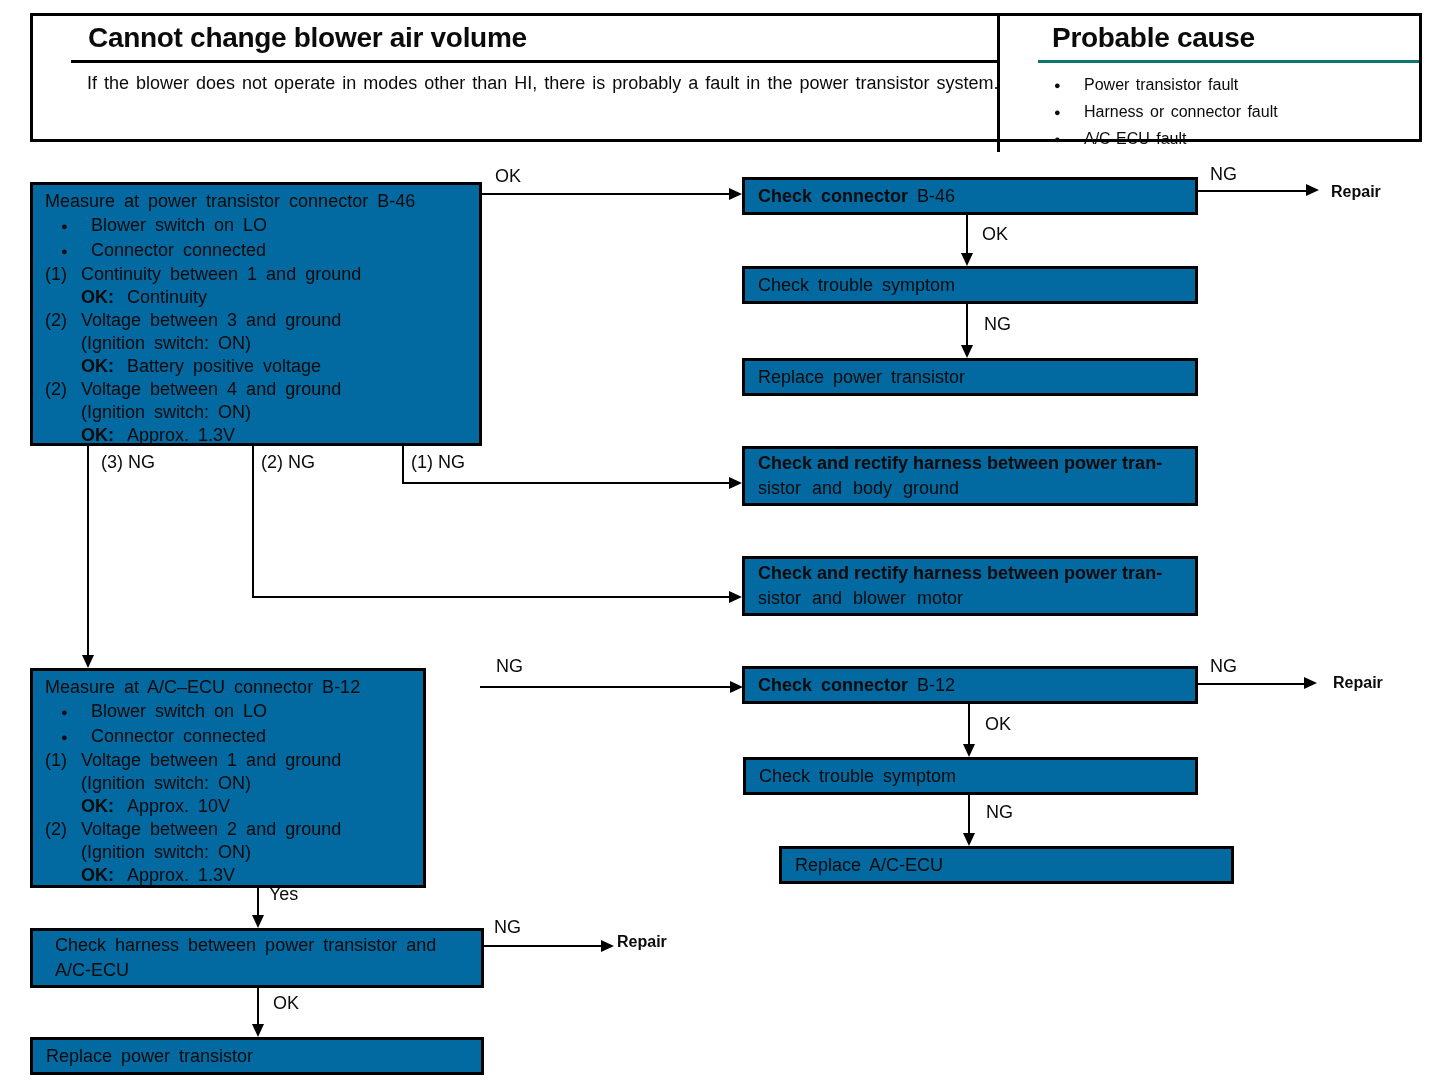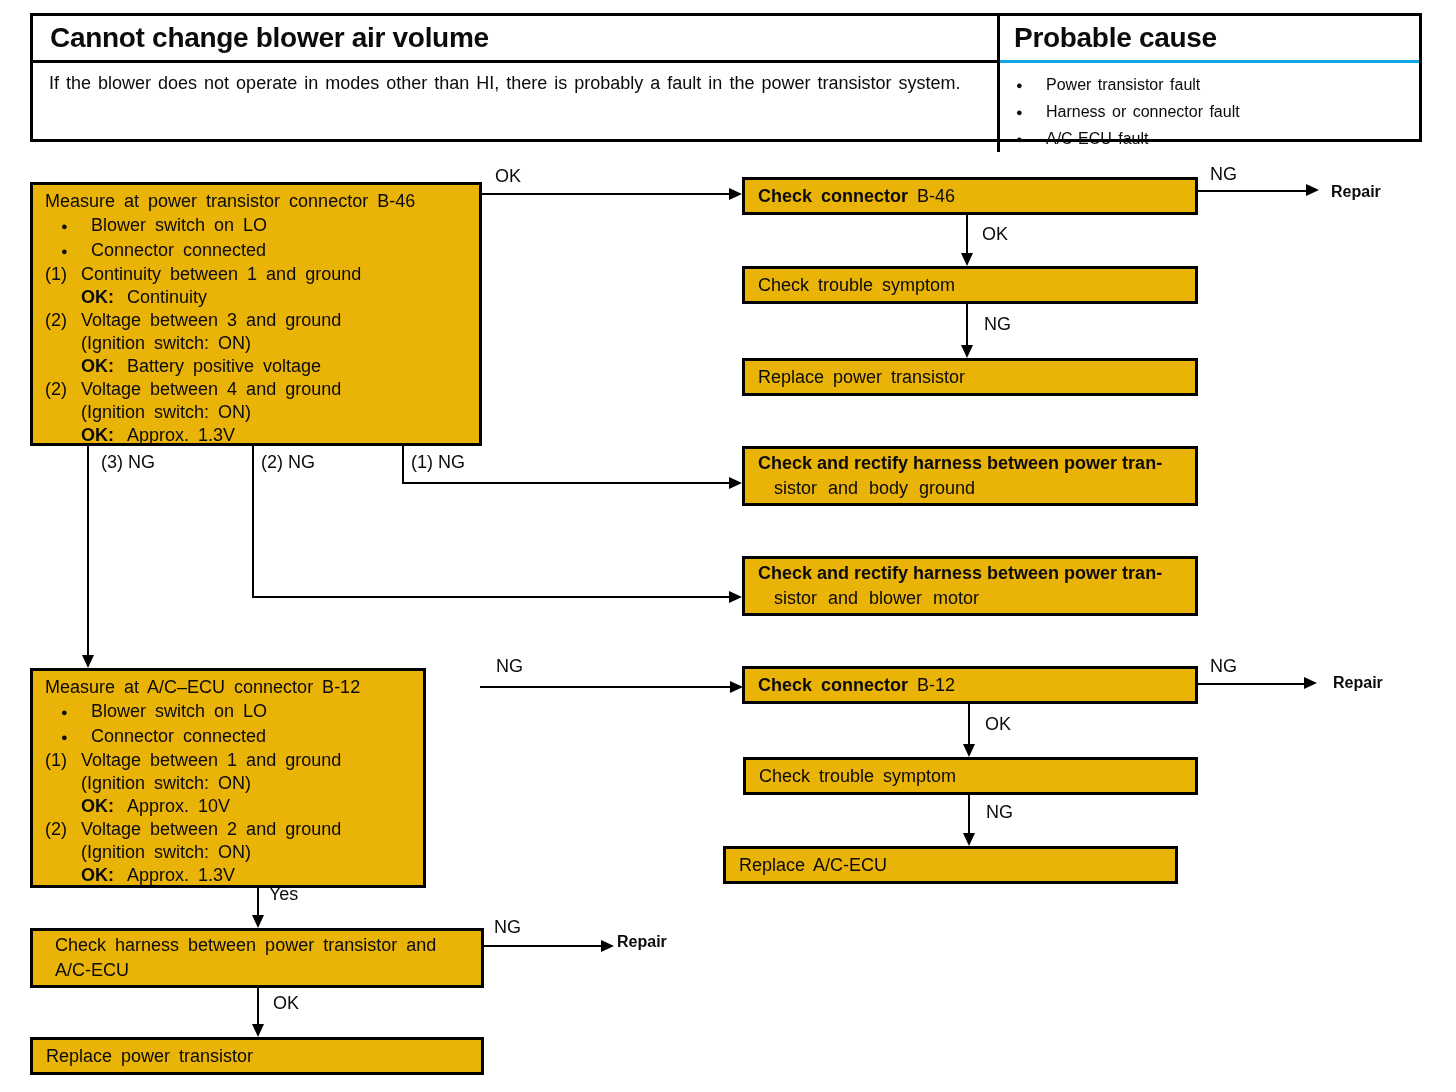--- a/index.html
+++ b/index.html
@@ -6,36 +6,36 @@
   #page {
     position:relative; width:1456px; height:1092px; background:#fff;
     font-family:"Liberation Sans", sans-serif; color:#0b0b0b; overflow:hidden;
   }
   
   .htable {
     position:absolute; left:30px; top:13px; width:1392px; height:129px;
     border:3px solid #000; box-sizing:border-box; background:#fff;
     display:grid; grid-template-columns:967px 1fr; grid-template-rows:47px 1fr;
   }
-  .hcell { box-sizing:border-box; }
+  .hcell { box-sizing:border-box;margin-left:38px; }
   .hc1 { border-right:3px solid #000; border-bottom:3px solid #000; display:flex; align-items:center; padding-left:17px; }
-  .hc2 { border-bottom:3px solid #0ea5e9; display:flex; align-items:center; padding-left:14px; }
+  .hc2 { border-bottom:3px solid #0f766e; display:flex; align-items:center; padding-left:14px; }
   .hc3 { border-right:3px solid #000; padding:8px 16px 0 16px; font-size:18px; line-height:24px; }
   .hc4 { padding:8px 0 0 16px; font-size:16px; }
   .htitle { font-size:28px; font-weight:bold; letter-spacing:-0.3px; }
   .desc { width:935px; word-spacing:2px; }
   .cause-row { display:flex; align-items:center; line-height:25px; word-spacing:2px; }
   
-  .box { position:absolute; box-sizing:border-box; border:3px solid #000; background:#eab308; font-size:18px; }
+  .box { position:absolute; box-sizing:border-box; border:3px solid #000; background:#0369a1; font-size:18px; }
   .action { display:flex; align-items:center; padding:16px 13px; word-spacing:4px; white-space:nowrap; }
   .action2 { display:flex; flex-direction:column; justify-content:center; align-items:flex-start; padding:0 13px; line-height:25px; white-space:nowrap; }
   .cc-bold { font-weight:bold; }
   .cc-id { margin-left:9px; }
   .tight { word-spacing:0;font-weight:bold; }
-  .wide { word-spacing:6px;margin-left:16px; }
+  .wide { word-spacing:6px; }
   .mid  { word-spacing:4px;margin-left:9px; }
   
   .mbox { padding:5px 10px 0 12px; }
   .mline { display:flex; line-height:23px; white-space:nowrap; word-spacing:4px; }
   .bul { padding-left:16px; align-items:center; }
   .dot { width:30px; flex:none; }
   .dot::before { content:"●"; font-size:11px; }
   .mnum { width:36px; flex:none; }
   .ind { margin-left:36px; }
   .okl { font-weight:bold; margin-right:13px; }
@@ -161,21 +161,21 @@
       <span class="okl">OK:</span>
       <span>Approx. 1.3V</span>
     </div>
   </div>
 
   <div class="box action" style="left:742px;top:666px;width:456px;height:38px">
     <span class="cc-bold">Check connector</span>
     <span class="cc-id">B-12</span>
   </div>
   <div class="box action" style="left:743px;top:757px;width:455px;height:36px">Check trouble symptom</div>
-  <div class="box action" style="left:723px;top:846px;width:455px;height:36px">Replace A/C-ECU</div>
+  <div class="box action" style="left:779px;top:846px;width:455px;height:36px">Replace A/C-ECU</div>
 
   <div class="box action2" style="left:30px;top:928px;width:454px;height:60px">
     <span class="mid">Check harness between power transistor and</span>
     <span class="mid">A/C-ECU</span>
   </div>
   <div class="box action" style="left:30px;top:1037px;width:454px;height:33px">Replace power transistor</div>
 
   <div class="lineh" style="left:480px;top:193px;width:252px"></div>
   <div class="arr arr-r" style="left:729px;top:188px"></div>
 

